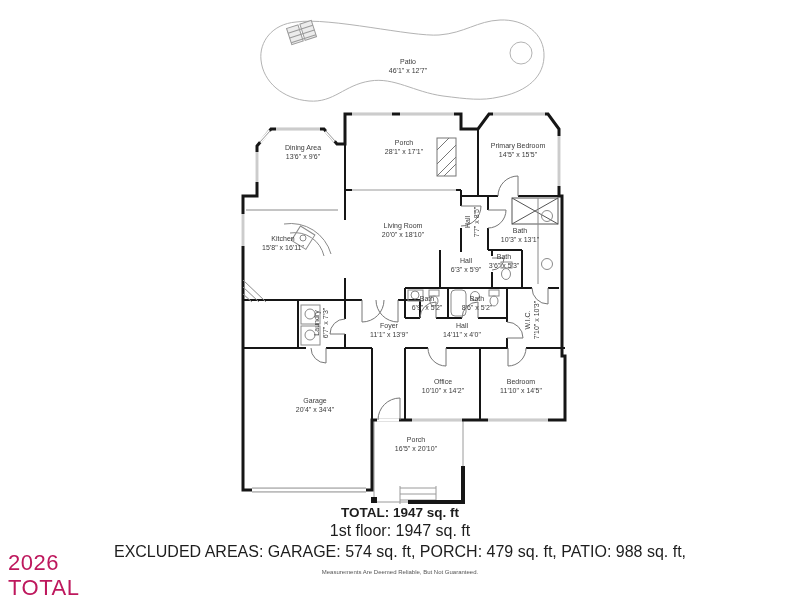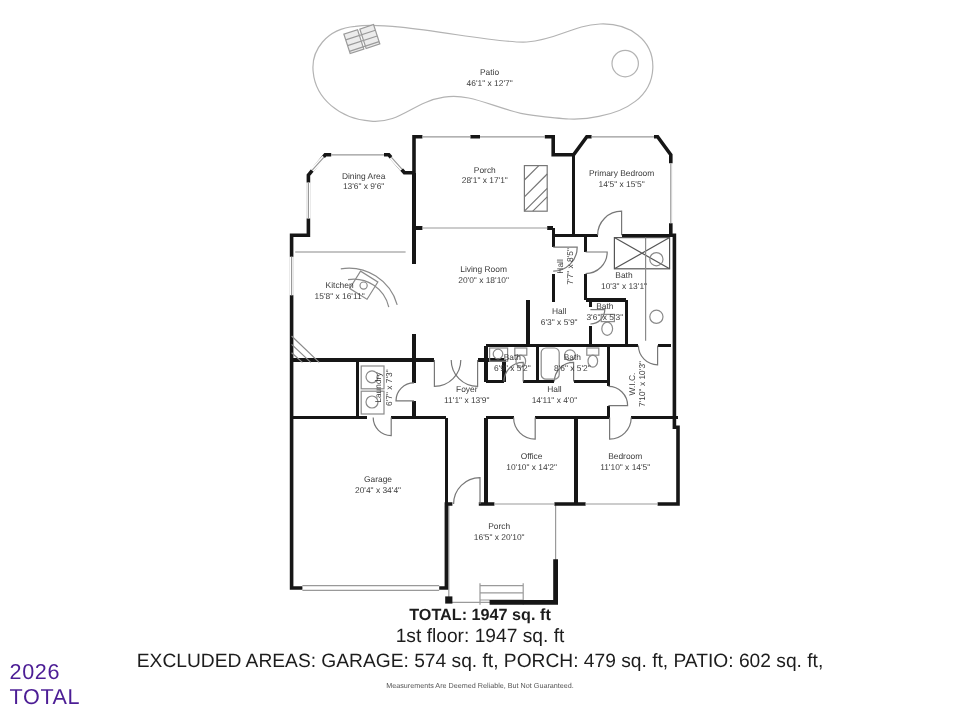--- a/index.html
+++ b/index.html
@@ -5,21 +5,21 @@
   html,body{margin:0;padding:0}
   body{width:800px;height:600px;background:#fff;font-family:"Liberation Sans",sans-serif;position:relative;overflow:hidden}
   .plan-svg{position:absolute;left:0;top:0}
   .room-label{position:absolute;text-align:center;font-size:7px;line-height:1.3;color:#3a3a3a;white-space:nowrap;transform:translate(-50%,-50%)}
   .room-label .rn,.room-label .rd{display:block}
   .rot{transform:translate(-50%,-50%) rotate(-90deg)}
   .summary{position:absolute;left:0;right:0;top:505px;text-align:center;color:#1d1d1d}
   .summary .total{font-weight:bold;font-size:13.5px;margin-bottom:1px}
   .summary .line{font-size:16px;line-height:1.3}
   .summary .disclaimer{font-size:6px;color:#555;margin-top:6px}
-  .watermark{position:absolute;left:8px;top:550px;color:#4c1d95;font-size:18px;line-height:1.15;letter-spacing:.5px}
+  .watermark{position:absolute;left:8px;top:550px;color:#be185d;font-size:22px;line-height:1.15;letter-spacing:.5px}
 </style>
 </head>
 <body>
 
 <svg class="plan-svg" width="800" height="600" viewBox="0 0 800 600">
 
   <g stroke="#b3b3b3" stroke-width="1" fill="none">
     <path d="M296,22 C272,24 259,42 261,60 C263,82 283,99 309,101 C334,103 344,85 370,81
              C394,77 414,92 443,96 C467,99 482,101 499,97 C521,93 543,81 544,57
              C545,33 524,19 500,20 C477,21 465,33 439,35 C412,37 330,17 296,22 Z"></path>
@@ -217,20 +217,20 @@
     <span class="rd">20'4" x 34'4"</span>
   </div>
 <div class="room-label" style="left:416px;top:444px">
     <span class="rn">Porch</span>
     <span class="rd">16'5" x 20'10"</span>
   </div>
 
 <div class="summary">
   <div class="total">TOTAL: 1947 sq. ft</div>
   <div class="line">1st floor: 1947 sq. ft</div>
-  <div class="line">EXCLUDED AREAS: GARAGE: 574 sq. ft, PORCH: 479 sq. ft, PATIO: 602 sq. ft,</div>
+  <div class="line">EXCLUDED AREAS: GARAGE: 574 sq. ft, PORCH: 479 sq. ft, PATIO: 988 sq. ft,</div>
   <div class="disclaimer">Measurements Are Deemed Reliable, But Not Guaranteed.</div>
 </div>
 
 <div class="watermark">
   <div>2026</div>
   <div>TOTAL</div>
 </div>
 
 </body></html>

